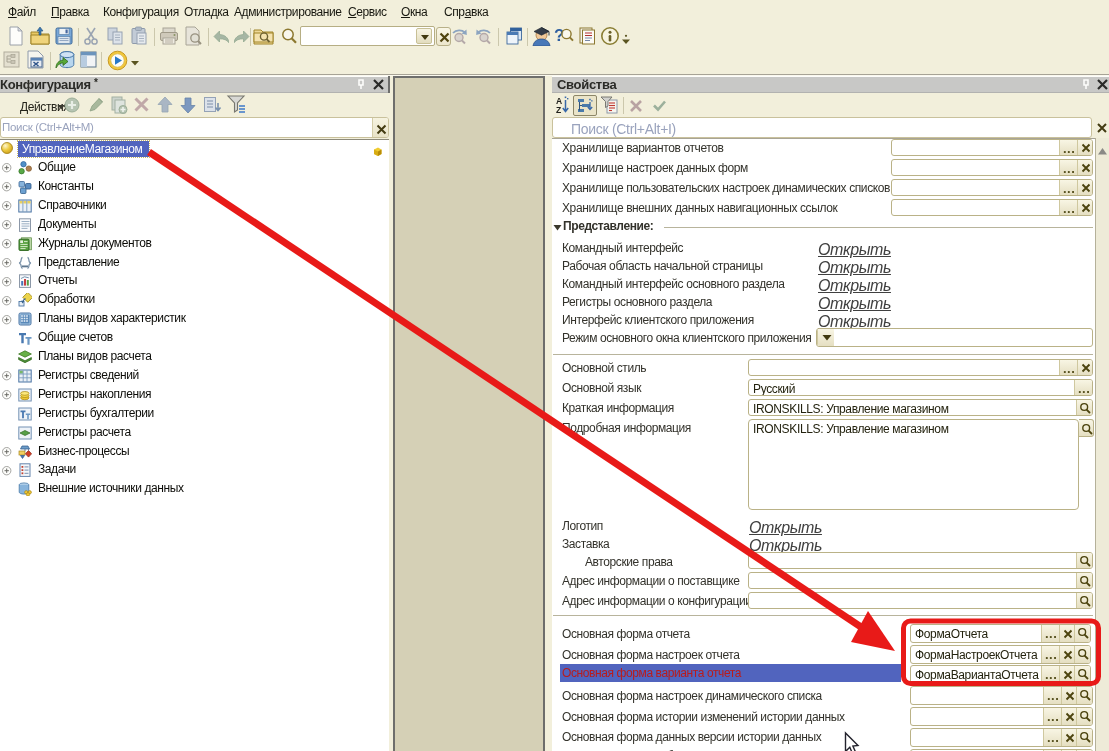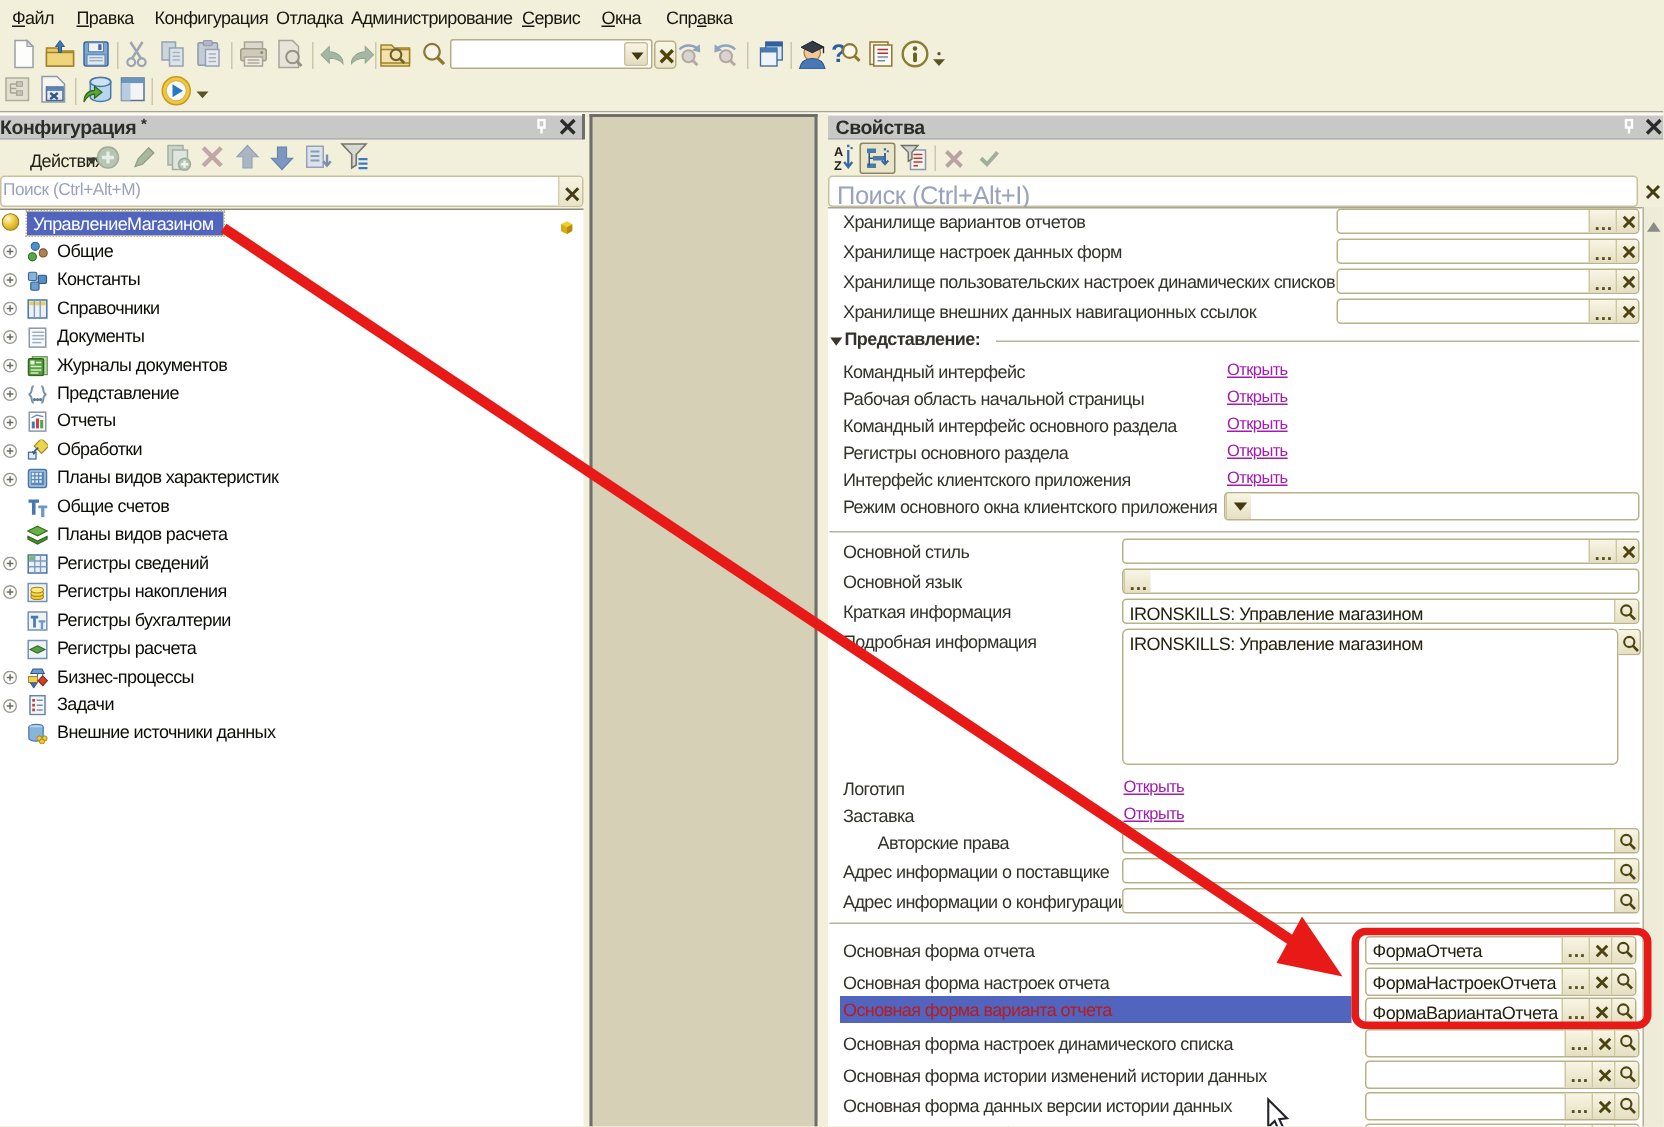--- a/index.html
+++ b/index.html
@@ -4,21 +4,21 @@
   * { margin:0; padding:0; box-sizing:border-box; }
   html,body { width:1109px; height:751px; overflow:hidden; }
   body { font-family:"Liberation Sans", sans-serif; background:#f2efdb; position:relative; font-size:13px; color:#1e1d16; }
   .abs { position:absolute; }
   .mi { position:absolute; top:5px; white-space:nowrap; font-size:12px; letter-spacing:-0.4px; color:#181810; }
   u.acc { text-decoration:underline; }
   .fld { position:absolute; background:#fff; border:1px solid #bab287; border-radius:3px; display:flex; overflow:hidden; }
   .fld .txt { flex:1; padding:2px 0 0 4px; font-size:12px; letter-spacing:-0.35px; color:#24230f; overflow:hidden; white-space:nowrap; }
   .fbtn { border-left:1px solid #cfc89f; background:linear-gradient(#f8f5e4,#e5dfc2); color:#57511f; text-align:center; flex:0 0 auto; position:relative; font-size:12px; font-weight:bold; }
   .lbl { position:absolute; font-size:12px; letter-spacing:-0.4px; color:#33322b; white-space:nowrap; }
-  .lnk { position:absolute; font-size:11px; letter-spacing:-0.4px; color:#a21caf; text-decoration:underline; white-space:nowrap; }
+  .lnk { position:absolute; font-size:16px; letter-spacing:-0.4px; color:#404040; text-decoration:underline; white-space:nowrap;font-style:italic; }
   .trt { position:absolute; font-size:12px; letter-spacing:-0.4px; color:#0c0c08; white-space:nowrap; }
 </style></head>
 <body>
 
 <span class="mi" style="left:8px;"><u class="acc">Ф</u>айл</span>
 <span class="mi" style="left:51px;"><u class="acc">П</u>равка</span>
 <span class="mi" style="left:103px;">Конфигурация</span>
 <span class="mi" style="left:184px;">Отладка</span>
 <span class="mi" style="left:234px;">Администрирование</span>
 <span class="mi" style="left:348px;"><u class="acc">С</u>ервис</span>
@@ -540,21 +540,21 @@
 <path d="M1,1 L12,1 L8,5.5 L8,10 L5.5,11.5 L5.5,5.5 z" fill="#d2d2ce" stroke="#6e6e68" stroke-width="0.9"></path>
   </svg>
 <div class="abs" style="left:623px;top:97px;width:1px;height:17px;background:#cbc7ac;"></div>
 <svg class="abs" style="left:629px;top:99px;" width="14" height="14" viewBox="0 0 14 14" xmlns="http://www.w3.org/2000/svg">
 <path d="M2,2 L12,12 M12,2 L2,12" stroke="#b8a2a2" stroke-width="2.6"></path>
   </svg>
 <svg class="abs" style="left:652px;top:100px;" width="15" height="12" viewBox="0 0 15 12" xmlns="http://www.w3.org/2000/svg">
 <path d="M2,5.5 L6,9.5 L13,1.5" fill="none" stroke="#9cb09c" stroke-width="2.6"></path>
   </svg>
 <div class="abs" style="left:552px;top:117px;width:540px;height:21px;background:#fff;border:1px solid #c9c19c;border-radius:3px;">
-<span class="abs" style="left:5px;top:3px;color:#9aa3bd;font-size:17px;letter-spacing:-0.3px;">Поиск (Ctrl+Alt+I)</span>
+<span class="abs" style="left:18px;top:3px;color:#9aa3bd;font-size:14px;letter-spacing:-0.3px;">Поиск (Ctrl+Alt+I)</span>
   </div>
 <svg class="abs" style="left:1096px;top:122px;" width="12" height="12" viewBox="0 0 12 12" xmlns="http://www.w3.org/2000/svg">
     <path d="M2,2 L10,10 M10,2 L2,10" stroke="#433b12" stroke-width="2"></path>
   </svg>
 <div class="abs" style="left:552px;top:138px;width:543px;height:613px;background:#fff;border-top:1px solid #a8a496;"></div>
 <div class="abs" style="left:1095px;top:138px;width:14px;height:613px;background:#eeebd8;border-left:1px solid #b5b19a;"></div>
 <svg class="abs" style="left:1097px;top:146px;" width="11" height="11" viewBox="0 0 11 11" xmlns="http://www.w3.org/2000/svg">
     <path d="M5.5,2 L10,8.5 L1,8.5 z" fill="#8a8a86"></path>
   </svg>
 <span class="lbl" style="left:562px;top:141px;">Хранилище вариантов отчетов</span>
@@ -636,20 +636,21 @@
       <span style="position:absolute;left:3px;top:1px;font-size:13px;letter-spacing:0.5px;">...</span>
     </div>
     <div class="fbtn" style="width:15px;">
       <svg style="position:absolute;left:2.5px;top:3.5px;" width="10" height="10" viewBox="0 0 10 10">
         <path d="M1.5,1.5 L8.5,8.5 M8.5,1.5 L1.5,8.5" stroke="#4c440f" stroke-width="1.9"></path>
       </svg>
     </div>
   </div>
 <span class="lbl" style="left:562px;top:381px;">Основной язык</span>
 <div class="fld" style="left:748px;top:378.5px;width:345px;height:17.5px;">
+    <div class="txt">Русский</div>
     <div class="fbtn" style="width:18px;">
       <span style="position:absolute;left:3px;top:1px;font-size:13px;letter-spacing:0.5px;">...</span>
     </div>
   </div>
 <span class="lbl" style="left:562px;top:401px;">Краткая информация</span>
 <div class="fld" style="left:748px;top:398.5px;width:345px;height:17.5px;">
     <div class="txt">IRONSKILLS: Управление магазином</div>
     <div class="fbtn" style="width:16px;">
       <svg style="position:absolute;left:2px;top:2px;" width="13" height="13" viewBox="0 0 13 13">
         <circle cx="5.2" cy="5" r="3.4" fill="none" stroke="#4c440f" stroke-width="1.4"></circle>

